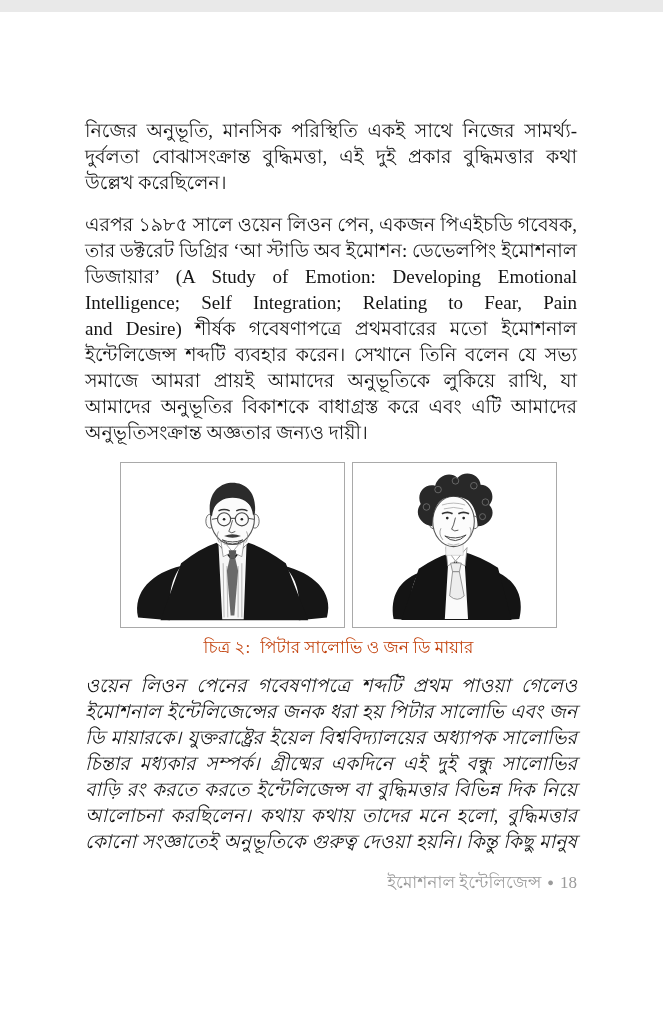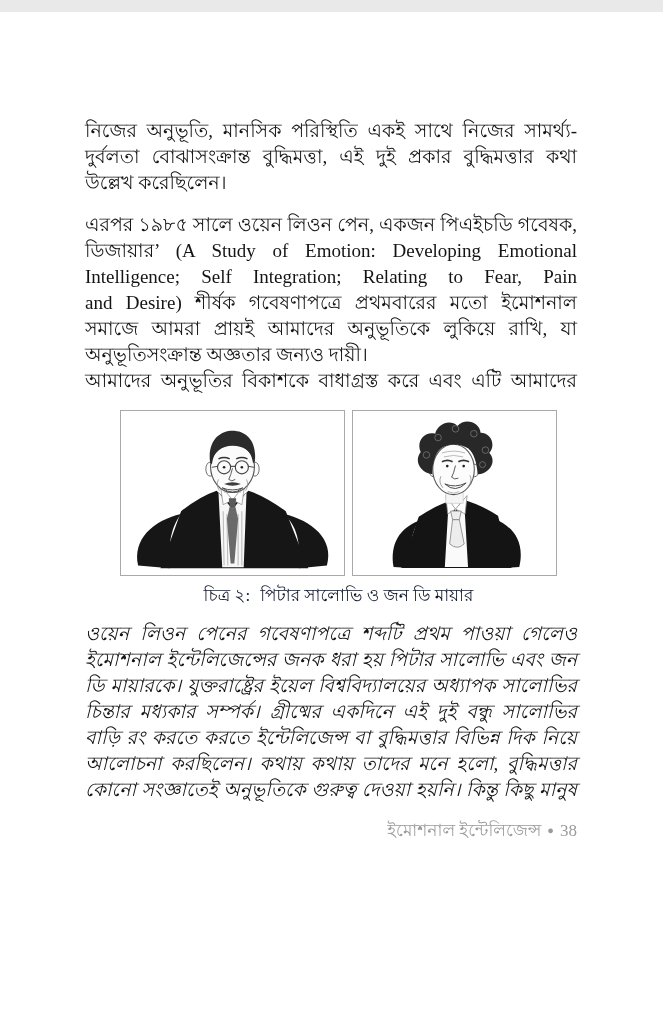--- a/index.html
+++ b/index.html
@@ -51,21 +51,21 @@
     overflow:hidden;
   }
   .panel.left{width:225px;}
   .panel.right{width:205px;}
   .panel svg{display:block;}
   .figure-caption{
     margin-top:9px;
     text-align:center;
     font-size:17px;
     line-height:22px;
-    color:#0f172a;
+    color:#c2410c;
   }
   .figure-caption .cap-label{margin-right:10px;}
   .after-figure{margin-top:14px;font-style:italic;}
   .footer{
     margin-top:16px;
     text-align:right;
     font-size:17px;
     line-height:22px;
     color:#9b9b9b;
   }
@@ -83,26 +83,28 @@
   <div class="content">
 
     <div class="para">
       <div class="line">নিজের অনুভূতি, মানসিক পরিস্থিতি একই সাথে নিজের সামর্থ্য-</div>
       <div class="line">দুর্বলতা বোঝাসংক্রান্ত বুদ্ধিমত্তা, এই দুই প্রকার বুদ্ধিমত্তার কথা</div>
       <div class="line end">উল্লেখ করেছিলেন।</div>
     </div>
 
     <div class="para">
       <div class="line">এরপর ১৯৮৫ সালে ওয়েন লিওন পেন, একজন পিএইচডি গবেষক,</div>
+      <div class="line">তার ডক্টরেট ডিগ্রির ‘আ স্টাডি অব ইমোশন: ডেভেলপিং ইমোশনাল</div>
       <div class="line">ডিজায়ার’ (A Study of Emotion: Developing Emotional</div>
       <div class="line">Intelligence; Self Integration; Relating to Fear, Pain</div>
       <div class="line">and Desire) শীর্ষক গবেষণাপত্রে প্রথমবারের মতো ইমোশনাল</div>
+      <div class="line">ইন্টেলিজেন্স শব্দটি ব্যবহার করেন। সেখানে তিনি বলেন যে সভ্য</div>
       <div class="line">সমাজে আমরা প্রায়ই আমাদের অনুভূতিকে লুকিয়ে রাখি, যা</div>
+      <div class="line">আমাদের অনুভূতির বিকাশকে বাধাগ্রস্ত করে এবং এটি আমাদের</div>
       <div class="line end">অনুভূতিসংক্রান্ত অজ্ঞতার জন্যও দায়ী।</div>
-      <div class="line">আমাদের অনুভূতির বিকাশকে বাধাগ্রস্ত করে এবং এটি আমাদের</div>
     </div>
 
     <div class="figure">
       <div class="panels">
 
         <div class="panel left">
 
           <svg width="215" height="150" viewBox="0 0 230 160" xmlns="http://www.w3.org/2000/svg">
 
             <path d="M60,95 C30,102 8,122 14,150 L48,153 C46,125 50,108 60,95 Z" fill="#161616"></path>
@@ -211,17 +213,17 @@
       <div class="line">ওয়েন লিওন পেনের গবেষণাপত্রে শব্দটি প্রথম পাওয়া গেলেও</div>
       <div class="line">ইমোশনাল ইন্টেলিজেন্সের জনক ধরা হয় পিটার সালোভি এবং জন</div>
       <div class="line">ডি মায়ারকে। যুক্তরাষ্ট্রের ইয়েল বিশ্ববিদ্যালয়ের অধ্যাপক সালোভির</div>
       <div class="line">চিন্তার মধ্যকার সম্পর্ক। গ্রীষ্মের একদিনে এই দুই বন্ধু সালোভির</div>
       <div class="line">বাড়ি রং করতে করতে ইন্টেলিজেন্স বা বুদ্ধিমত্তার বিভিন্ন দিক নিয়ে</div>
       <div class="line">আলোচনা করছিলেন। কথায় কথায় তাদের মনে হলো, বুদ্ধিমত্তার</div>
       <div class="line">কোনো সংজ্ঞাতেই অনুভূতিকে গুরুত্ব দেওয়া হয়নি। কিন্তু কিছু মানুষ</div>
     </div>
 
     <div class="footer">
-      <span>ইমোশনাল ইন্টেলিজেন্স</span><span class="bullet">●</span><span>38</span>
+      <span>ইমোশনাল ইন্টেলিজেন্স</span><span class="bullet">●</span><span>18</span>
     </div>
 
   </div>
 </div>
 
 </body></html>

